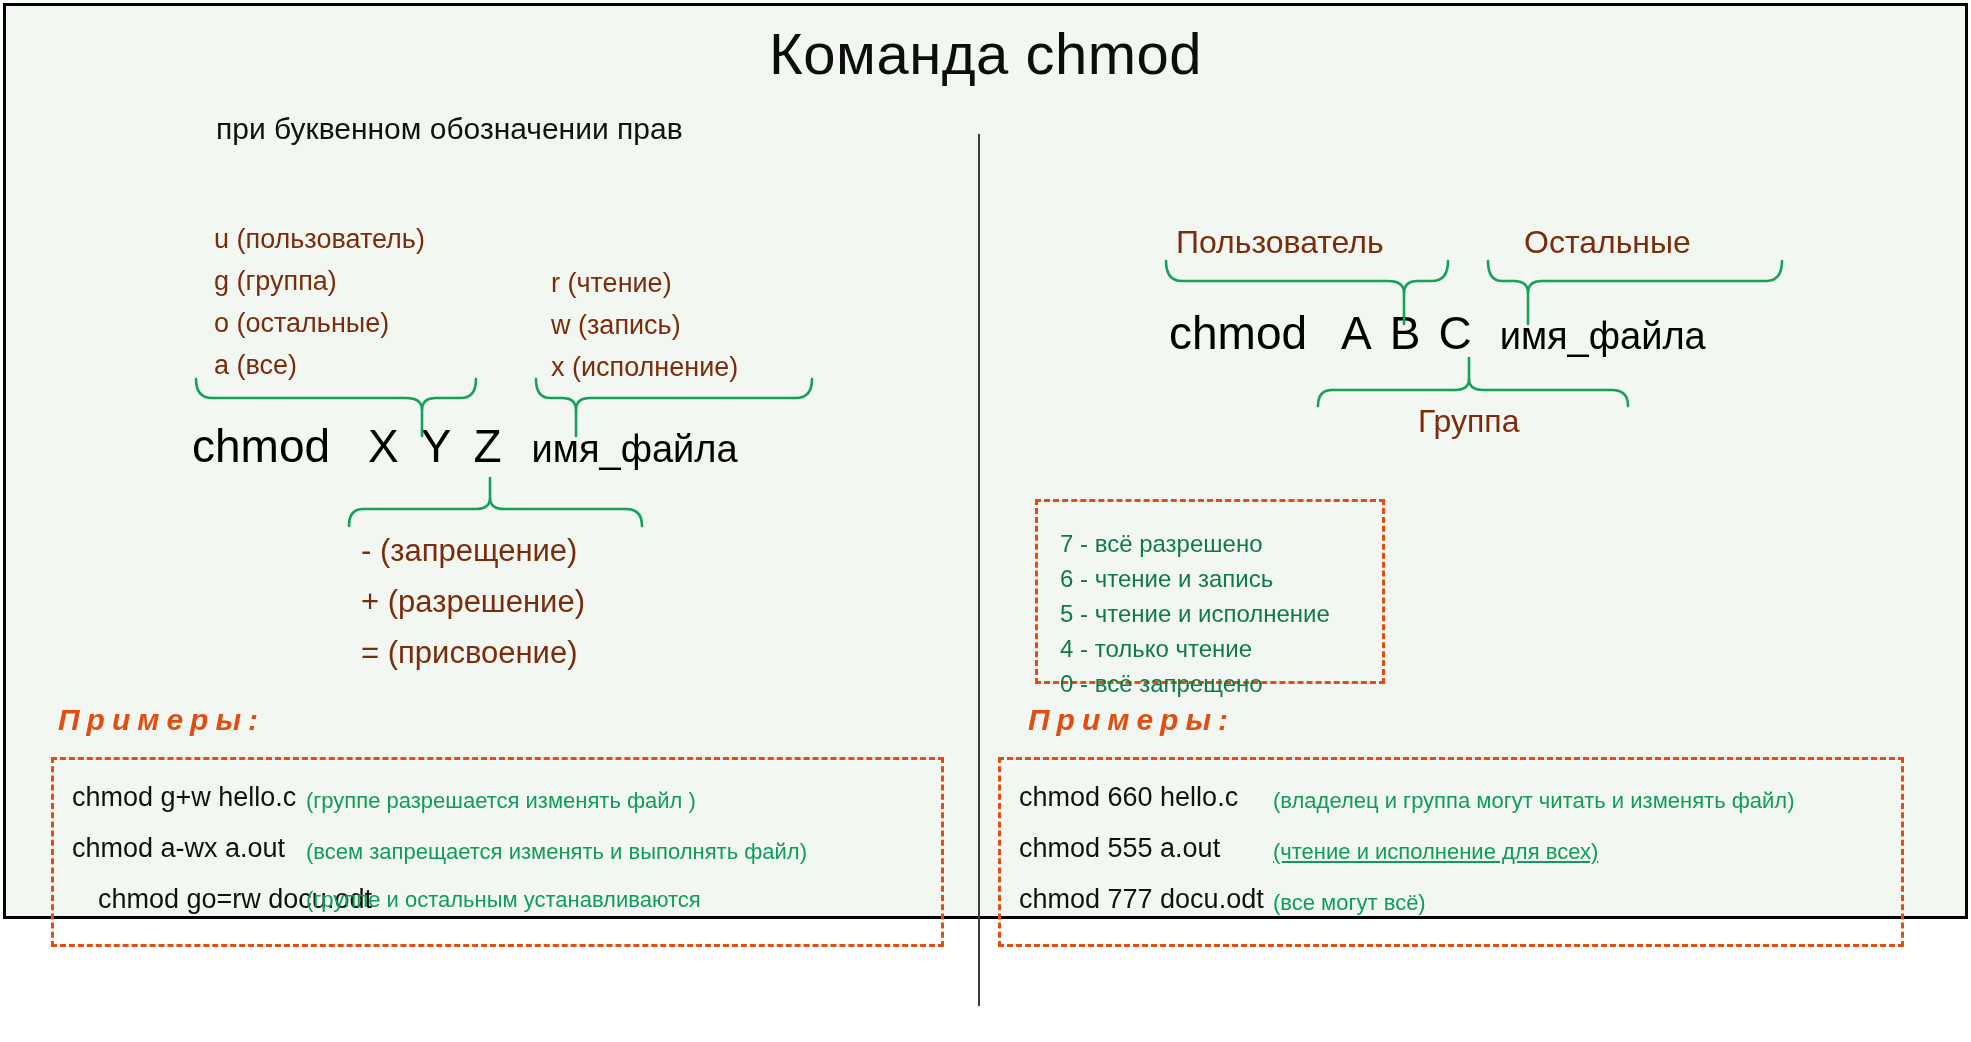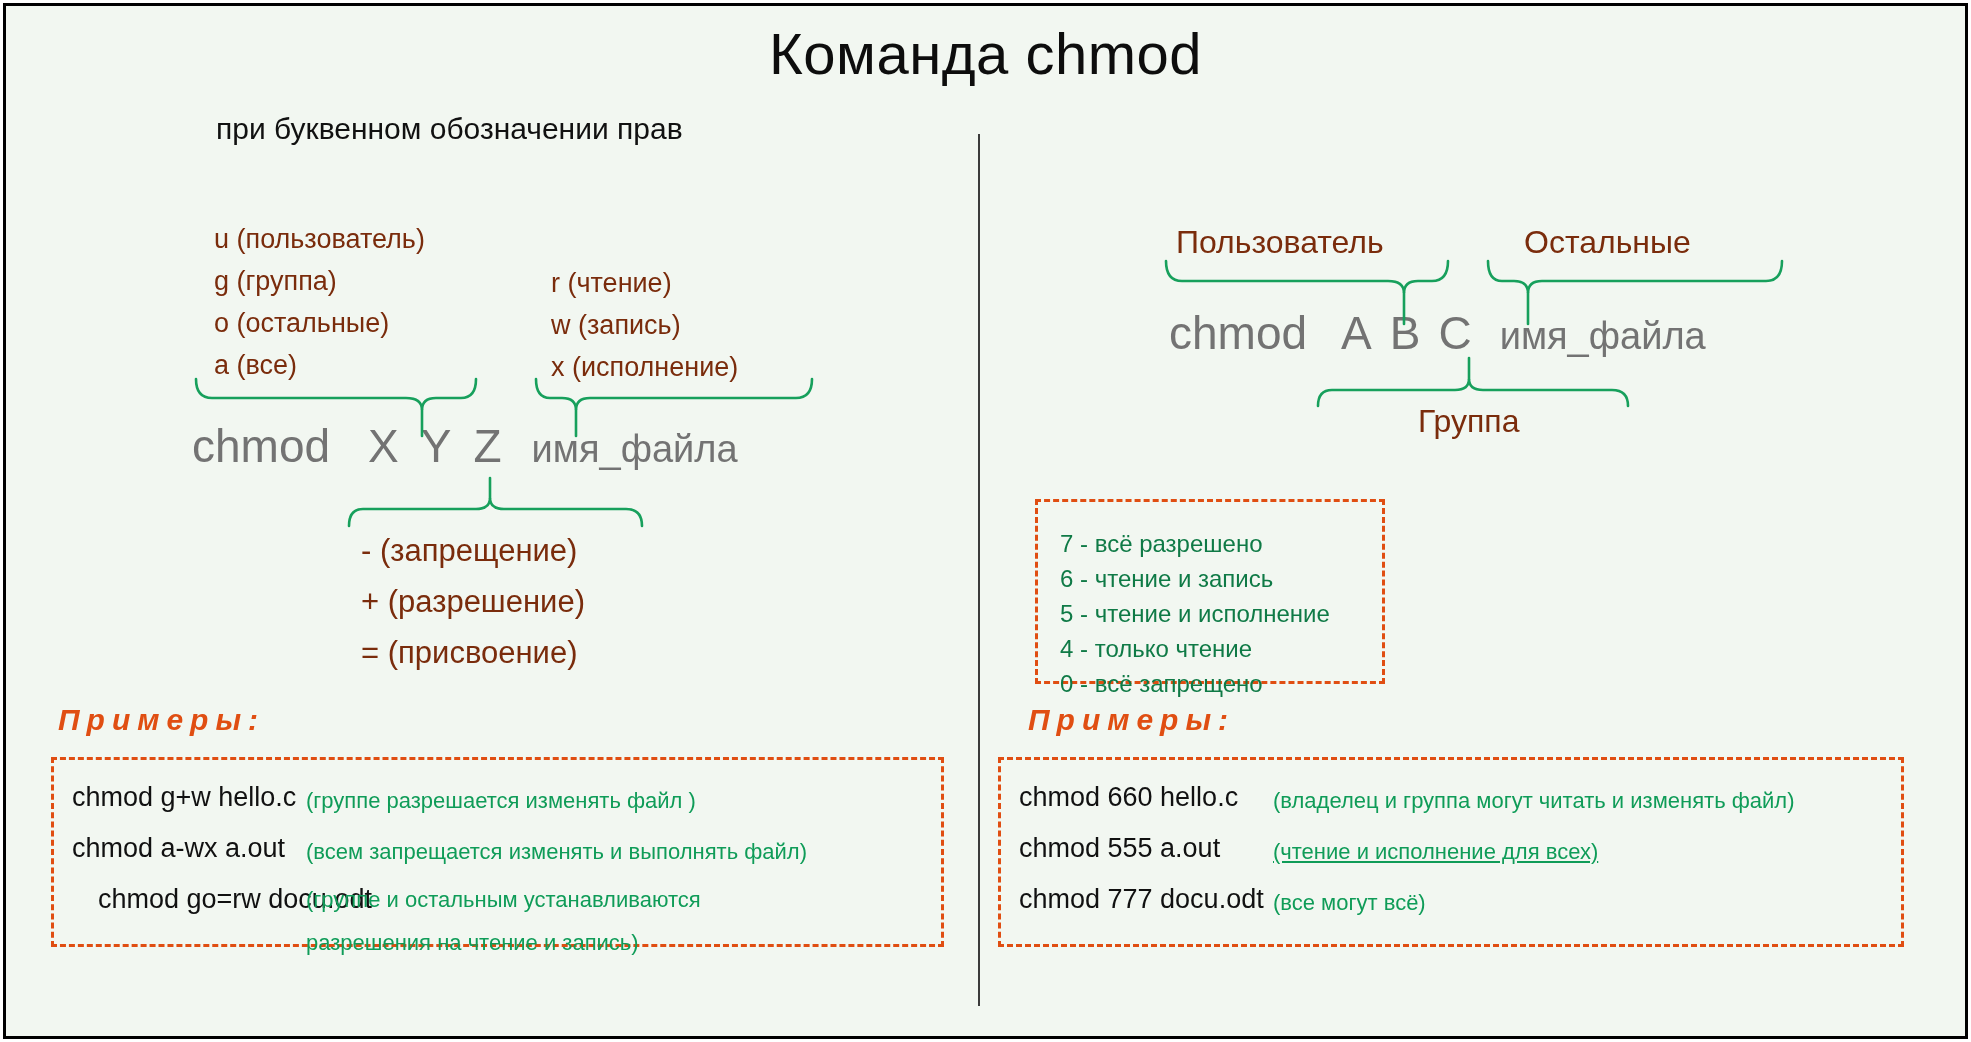--- a/index.html
+++ b/index.html
@@ -6,21 +6,21 @@
   html,body{ background:#ffffff; }
   body{
     width:1971px; height:1042px;
     font-family:"Liberation Sans", sans-serif;
     position:relative;
     overflow:hidden;
   }
   #slide{
     position:absolute;
     left:3px; top:3px;
-    width:1965px; height:1036px;
+    width:1965px; height:916px;
     background:#f2f7f1;
     border:3px solid #000000;
   }
   .abs{ position:absolute; }
 
   
   #title{
     left:0; top:14px; width:100%;
     text-align:center;
     font-size:58px;
@@ -45,21 +45,21 @@
 
   
   #who-list{ left:208px; top:218px; }
   #who-list div{ font-size:27px; color:#7a2c0c; margin-bottom:11px; white-space:nowrap; }
   #perm-list{ left:545px; top:262px; }
   #perm-list div{ font-size:27px; color:#7a2c0c; margin-bottom:11px; white-space:nowrap; }
   #op-list{ left:355px; top:527px; }
   #op-list div{ font-size:31px; color:#7a2c0c; margin-bottom:15px; white-space:nowrap; }
 
   
-  .formula{ font-size:46px; white-space:nowrap; color:#737373; }
+  .formula{ font-size:46px; white-space:nowrap; color:#000000; }
   #formula-left{ left:186px; top:413px; }
   #formula-left .gap1{ display:inline-block; width:38px; }
   #formula-left .gap2{ display:inline-block; width:22px; }
   #formula-left .fname{ font-size:38px; margin-left:30px; }
 
   #formula-right{ left:1163px; top:300px; }
   #formula-right .gap1{ display:inline-block; width:34px; }
   #formula-right .gap2{ display:inline-block; width:18px; }
   #formula-right .fname{ font-size:38px; margin-left:28px; }
 
@@ -133,21 +133,20 @@
   </div>
 
   <div class="abs ex-title" id="ex-title-left">Примеры:</div>
   <div class="abs" id="ex-box-left">
     <span class="ex-cmd" style="left:18px;  top:22px;">chmod g+w hello.c</span>
     <span class="ex-desc" style="left:252px; top:28px;">(группе разрешается изменять файл )</span>
     <span class="ex-cmd" style="left:18px;  top:73px;">chmod a-wx a.out</span>
     <span class="ex-desc" style="left:252px; top:79px;">(всем запрещается изменять и выполнять файл)</span>
     <span class="ex-cmd" style="left:18px;  top:124px;margin-left:26px;">chmod go=rw docu.odt</span>
     <span class="ex-desc" style="left:252px; top:127px;">(группе и остальным устанавливаются</span>
-    <span class="ex-desc" style="left:252px; top:170px;">разрешения на чтение и запись)</span>
   </div>
 
   <div class="abs" id="lbl-user">Пользователь</div>
   <div class="abs" id="lbl-other">Остальные</div>
   <div class="abs" id="lbl-group">Группа</div>
 
   <div class="abs formula" id="formula-right">
     <span>chmod</span><span class="gap1"></span><span>A</span><span class="gap2"></span><span>B</span><span class="gap2"></span><span>C</span><span class="fname">имя_файла</span>
   </div>
 

